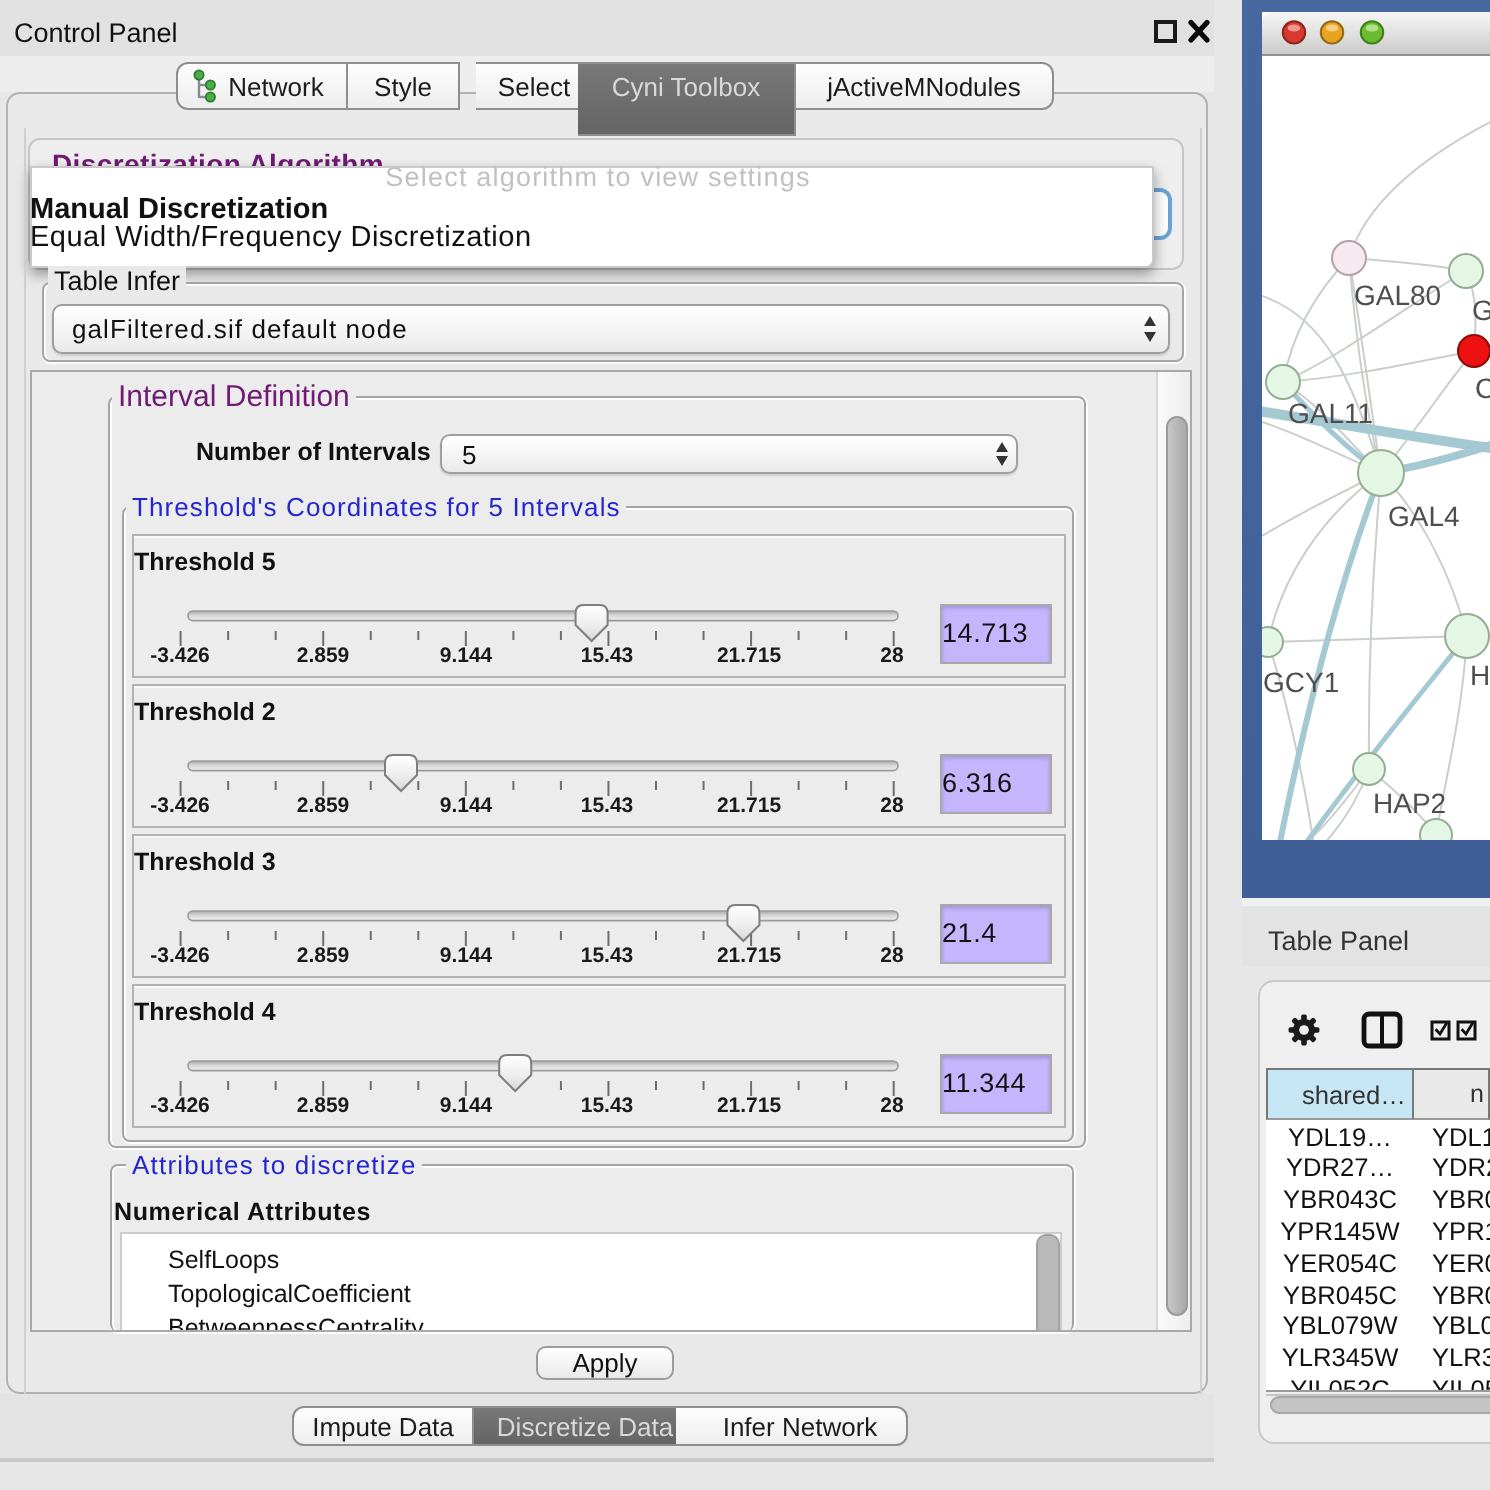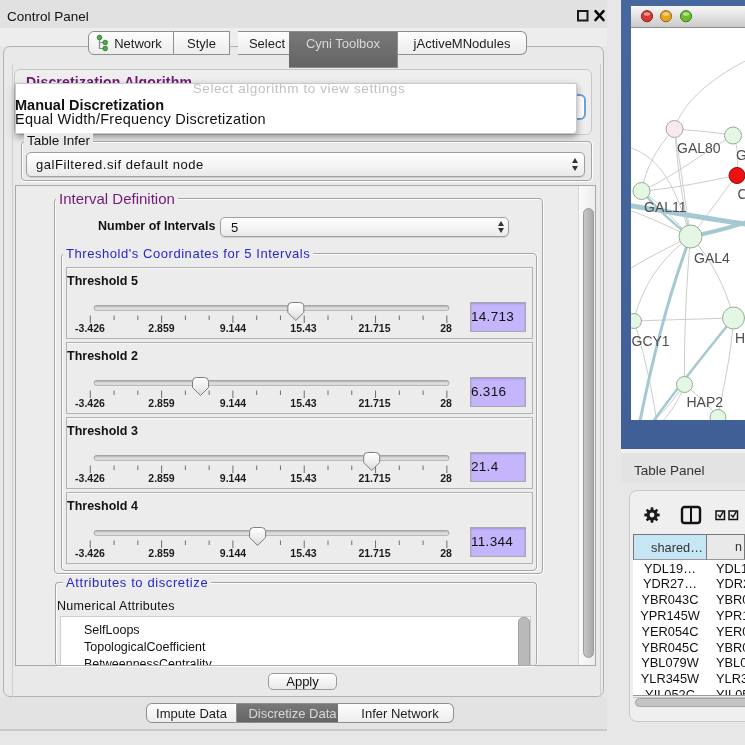--- a/index.html
+++ b/index.html
@@ -254,21 +254,21 @@
     <linearGradient id="thumbgrad" x1="0" y1="0" x2="0" y2="1">
       <stop offset="0" stop-color="#ffffff"></stop>
         <stop offset="0.6" stop-color="#ececec"></stop>
         <stop offset="1" stop-color="#d5d5d5"></stop>
     </linearGradient>
   </defs>
 </svg>
 
 <div class="gbox" style="left:55px;top:582px;width:482px;height:84px;border-bottom:none"></div>
 <div class="gtitle" style="left:63px;top:575px;color:#2626cf;font-size:13px;letter-spacing:0.6px">Attributes to discretize</div>
-<div class="txt" style="left:57px;top:599px;font-size:12.5px;font-weight:normal;letter-spacing:0.3px">Numerical Attributes</div>
+<div class="txt" style="left:57px;top:599px;font-size:12.5px;font-weight:bold;letter-spacing:0.3px">Numerical Attributes</div>
 <div class="abs" style="left:16px;top:610px;width:579px;height:56px;overflow:hidden">
   <div class="abs" id="attrlist"></div>
   <div class="txt" style="left:68px;top:13px;font-size:12.5px">SelfLoops</div>
   <div class="txt" style="left:68px;top:30px;font-size:12.5px">TopologicalCoefficient</div>
   <div class="txt" style="left:68px;top:47px;font-size:12.5px">BetweennessCentrality</div>
   <div class="abs" style="left:502px;top:7px;width:12px;height:56px;background:#b9b9b9;border:1px solid #a2a2a2;border-radius:5px"></div>
 </div>
 <div class="abs" style="left:15px;top:665px;width:581px;height:1px;background:#a9a9a9"></div>
 
 <div class="btn" style="left:268px;top:673px;width:69px;height:17px;padding-top:0">Apply</div>

